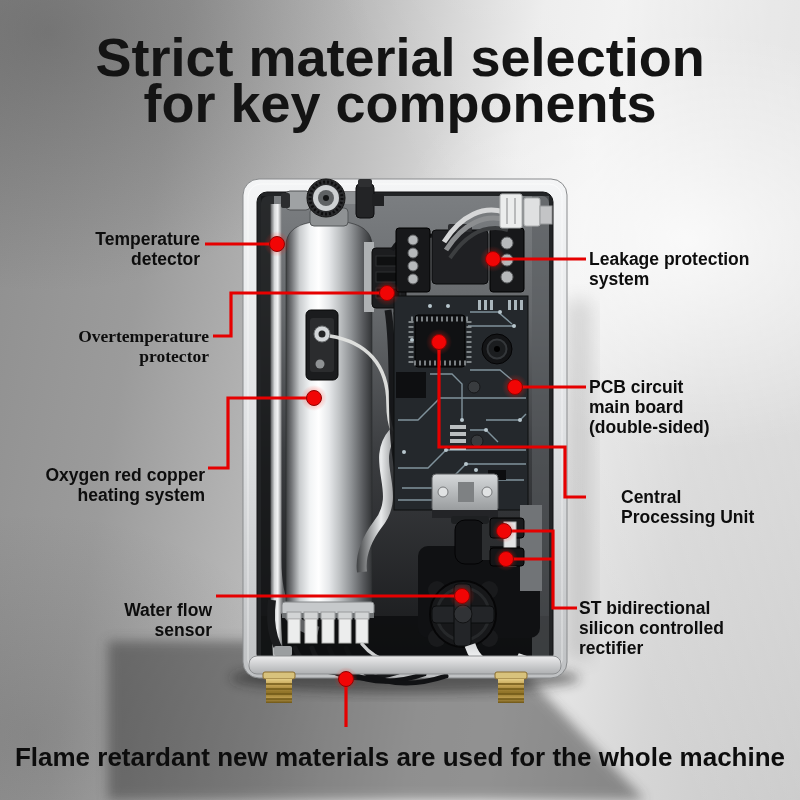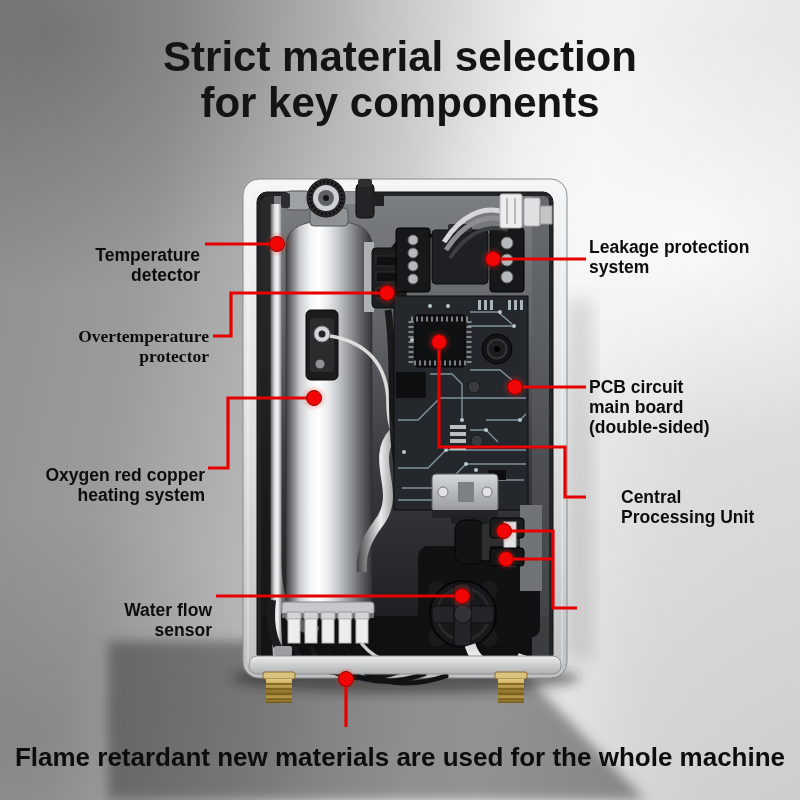--- a/index.html
+++ b/index.html
@@ -9,21 +9,21 @@
     background:
       radial-gradient(420px 300px at 86% 30%, rgba(255,255,255,.78), rgba(255,255,255,0) 70%),
       linear-gradient(246deg, rgba(255,255,255,.45) 4%, rgba(255,255,255,0) 40%),
       radial-gradient(520px 420px at 6% 4%, rgba(55,55,55,.32), rgba(55,55,55,0) 62%),
       radial-gradient(420px 320px at 4% 92%, rgba(40,40,40,.16), rgba(40,40,40,0) 70%),
       linear-gradient(100deg,#8e8e8e 0%,#9b9b9b 20%,#bdbdbd 40%,#e9e9e9 58%,#ededed 66%,#d6d6d6 82%,#c7c7c7 100%);
   }
   .layer{position:absolute;left:0;top:0;width:800px;height:800px;}
   .title{
     position:absolute;top:34px;left:0;right:0;text-align:center;
-    font-weight:bold;font-size:42px;line-height:46px;letter-spacing:0px;
+    font-weight:bold;font-size:54px;line-height:46px;letter-spacing:0px;
     color:var(--title-color,#141414);white-space:pre-line;
   }
   .lbl{
     position:absolute;font-weight:bold;font-size:17.5px;line-height:20px;
     color:var(--label-color,#0d0d0d);white-space:pre-line;
   }
   .lbl.r{text-align:right;}
   .footnote{
     position:absolute;top:742px;left:0;right:0;text-align:center;
     font-weight:bold;font-size:26px;color:var(--label-color,#101010);
@@ -373,31 +373,34 @@
         <circle class="mdot" cx="439" cy="342" r="7.5"></circle>
       <circle cx="504" cy="531" r="12" fill="url(#gDotGlow2)"></circle>
         <circle class="mdot" cx="504" cy="531" r="7.5"></circle>
       <circle cx="506" cy="559" r="12" fill="url(#gDotGlow2)"></circle>
         <circle class="mdot" cx="506" cy="559" r="7.5"></circle>
       <circle cx="346" cy="679" r="12" fill="url(#gDotGlow2)"></circle>
         <circle class="mdot" cx="346" cy="679" r="7.5"></circle>
     </g>
   </svg>
 
-  <div class="lbl r" style="top:229px; right:600px;margin-top:16px;">Temperature
+  <div class="lbl r" style="top:229px; right:600px;">Temperature
 detector</div>
   <div class="lbl r" style="top:326px; right:591px;font-family:Liberation Serif, serif;">Overtemperature
 protector</div>
   <div class="lbl r" style="top:458px; right:595px;margin-top:7px;">Oxygen red copper
 heating system</div>
   <div class="lbl r" style="top:600px; right:588px;">Water flow
 sensor</div>
 
-  <div class="lbl" style="top:237px; left:589px;">Leakage protection
+  <div class="lbl" style="top:249px; left:589px;">Leakage protection
 system</div>
   <div class="lbl" style="top:377px; left:589px;">PCB circuit
 main board
 (double-sided)</div>
   <div class="lbl" style="top:487px; left:593px;margin-left:28px;">Central
 Processing Unit</div>
+  <div class="lbl" style="top:598px; left:579px;">ST bidirectional
+silicon controlled
+rectifier</div>
 
   <div class="footnote">Flame retardant new materials are used for the whole machine</div>
 </div>
 
 </body></html>

